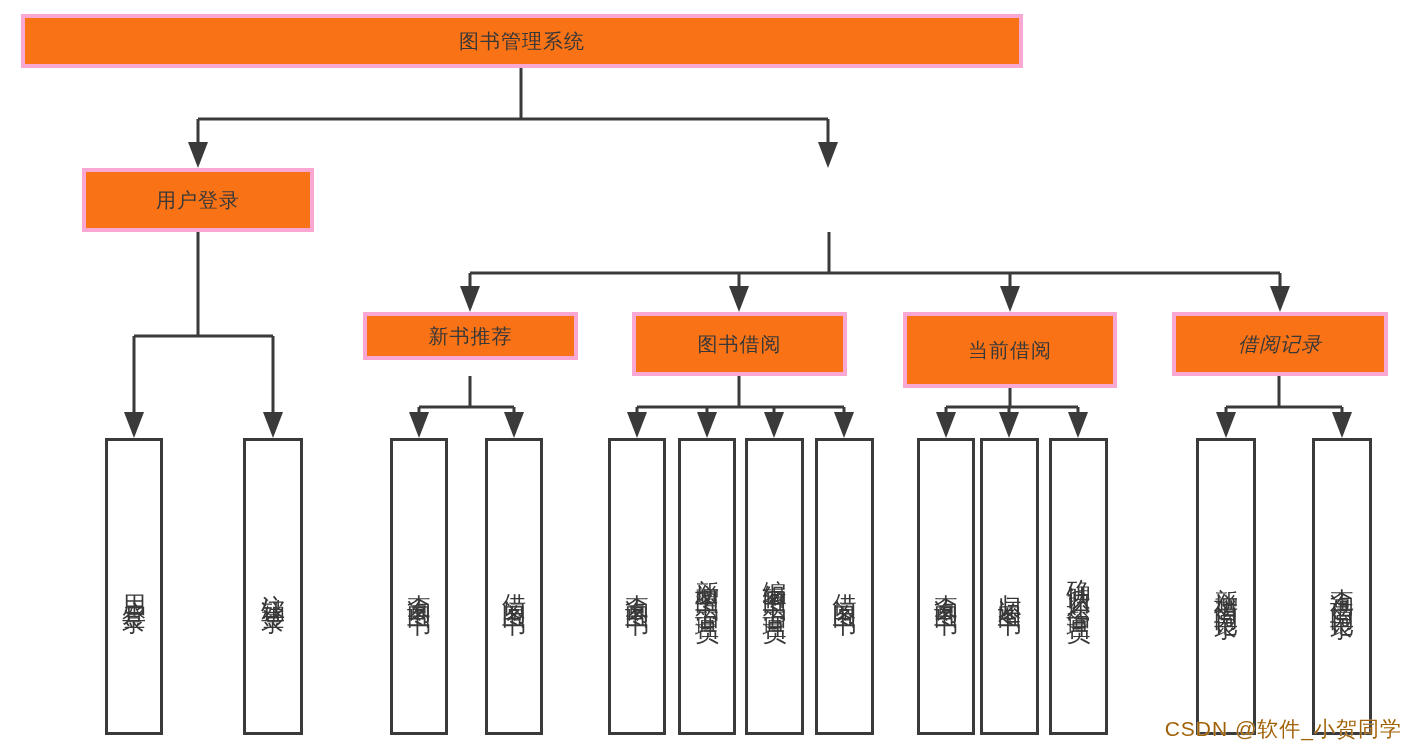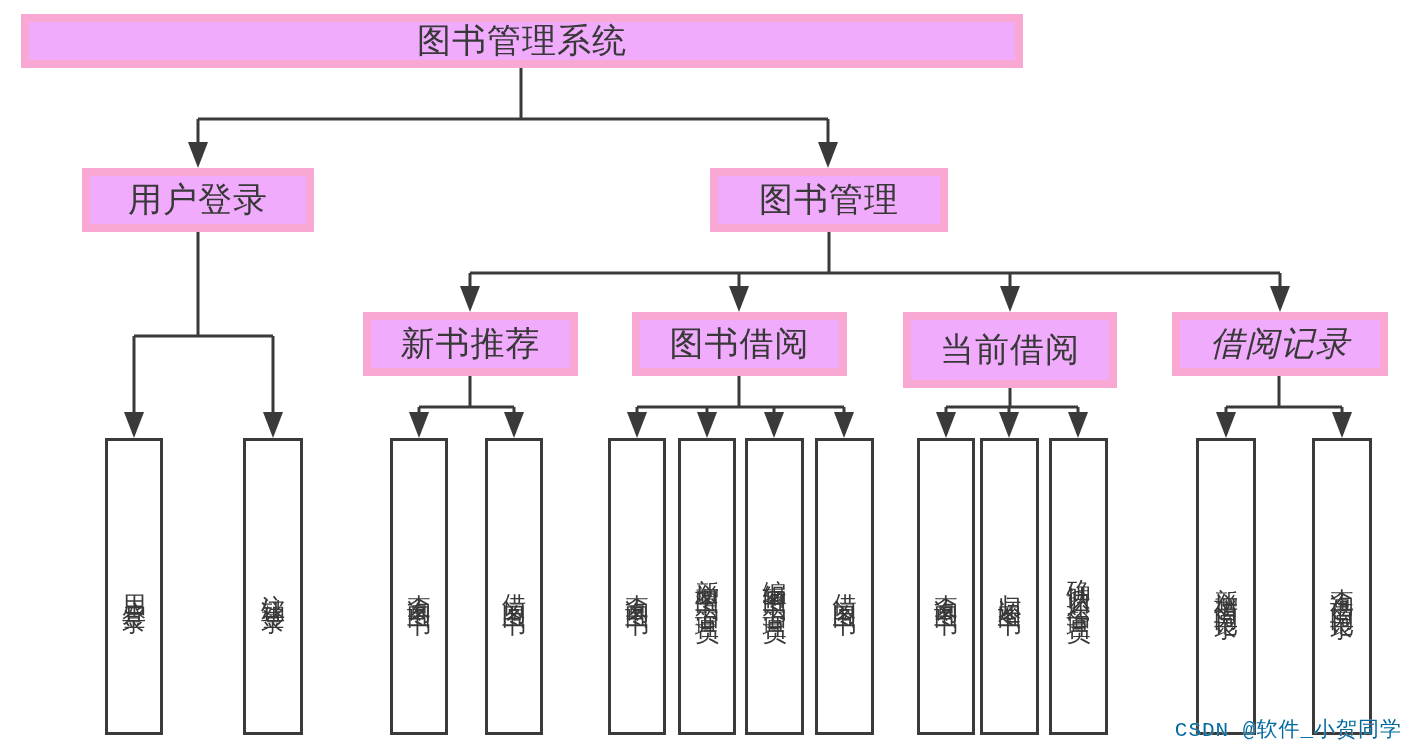--- a/index.html
+++ b/index.html
@@ -12,26 +12,26 @@
     font-family: "Liberation Sans", "DejaVu Sans", sans-serif;
   }
   .connectors {
     position: absolute;
     left: 0; top: 0;
     width: 1405px; height: 747px;
   }
   .hbox {
     position: absolute;
     box-sizing: border-box;
-    border: 8px solid #f9a8d4;
-    background: #f0abfc;
+    border: 4px solid #f9a8d4;
+    background: #f97316;
     display: flex;
     align-items: center;
     justify-content: center;
-    font-size: 34px;
+    font-size: 20px;
     color: #383838;
     letter-spacing: 1px;
     white-space: nowrap;
   }
   .vbox {
     position: absolute;
     top: 438px;
     height: 297px;
     box-sizing: border-box;
     border: 3px solid #3a3a3a;
@@ -47,25 +47,24 @@
     line-height: 1;
     letter-spacing: 6px;
     color: #383838;
     white-space: nowrap;
   }
   .watermark {
     position: absolute;
     right: 3px;
     bottom: 4px;
     font-size: 21px;
-    color: #0369a1;
+    color: #a16207;
     letter-spacing: 1px;
     text-shadow: 0 0 1px #ffffff;
     white-space: nowrap;
-    font-family: Liberation Mono, monospace;
   }
 </style>
 </head>
 <body>
 
 <div class="stage">
 
   <svg class="connectors" viewBox="0 0 1405 747" xmlns="http://www.w3.org/2000/svg">
     <g stroke="#3a3a3a" stroke-width="3" fill="none">
 
@@ -105,23 +104,22 @@
       <polygon points="999,412 1019,412 1009,438"></polygon>
       <polygon points="1068,412 1088,412 1078,438"></polygon>
       <polygon points="1216,412 1236,412 1226,438"></polygon>
       <polygon points="1332,412 1352,412 1342,438"></polygon>
     </g>
   </svg>
 
   <div class="hbox" style="left:21px; top:14px; width:1002px; height:54px;">图书管理系统</div>
 
   <div class="hbox" style="left:82px; top:168px; width:232px; height:64px;">用户登录</div>
-  <div class="hbox" style="left:710px; top:168px; width:238px; height:64px;">图书管理</div>
 
-  <div class="hbox" style="left:363px; top:312px; width:215px; height:64px;">新书推荐</div>
+  <div class="hbox" style="left:363px; top:312px; width:215px; height:48px;">新书推荐</div>
   <div class="hbox" style="left:632px; top:312px; width:215px; height:64px;text-align:center;">图书借阅</div>
   <div class="hbox" style="left:903px; top:312px; width:214px; height:76px;">当前借阅</div>
   <div class="hbox" style="left:1172px; top:312px; width:216px; height:64px;font-style:italic;">借阅记录</div>
 
   <div class="vbox" style="left:105px; width:58px;">
     <span class="vtext">用户登录</span>
   </div>
   <div class="vbox" style="left:243px; width:60px;">
     <span class="vtext">注销登录</span>
   </div>

